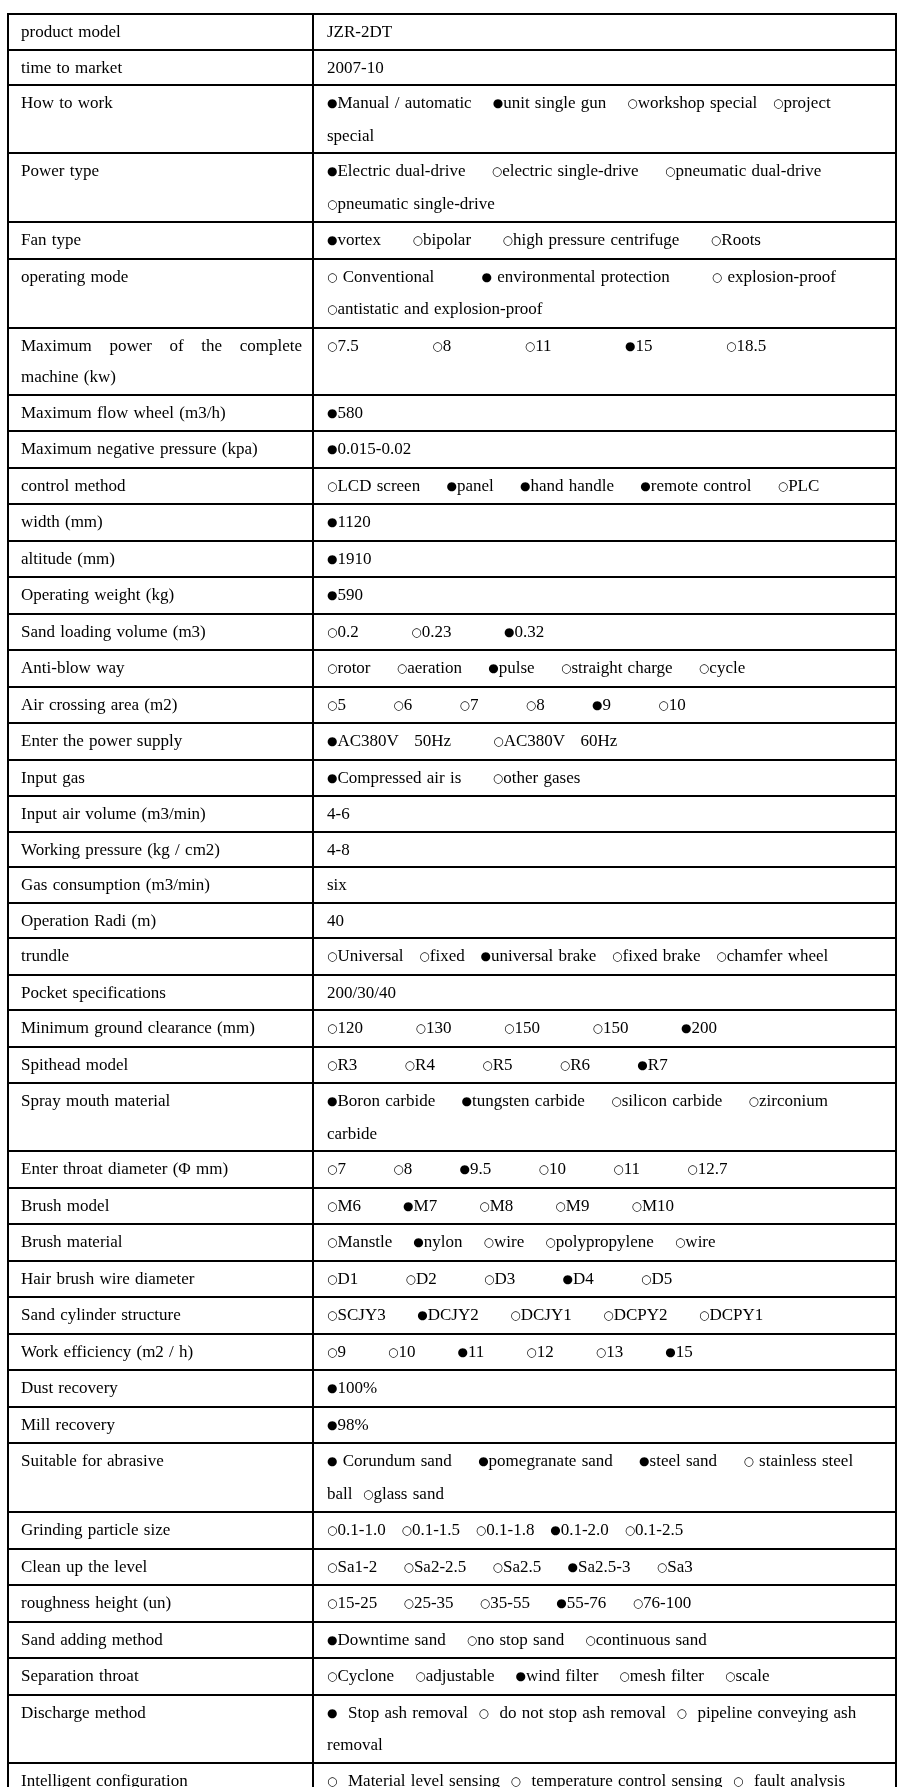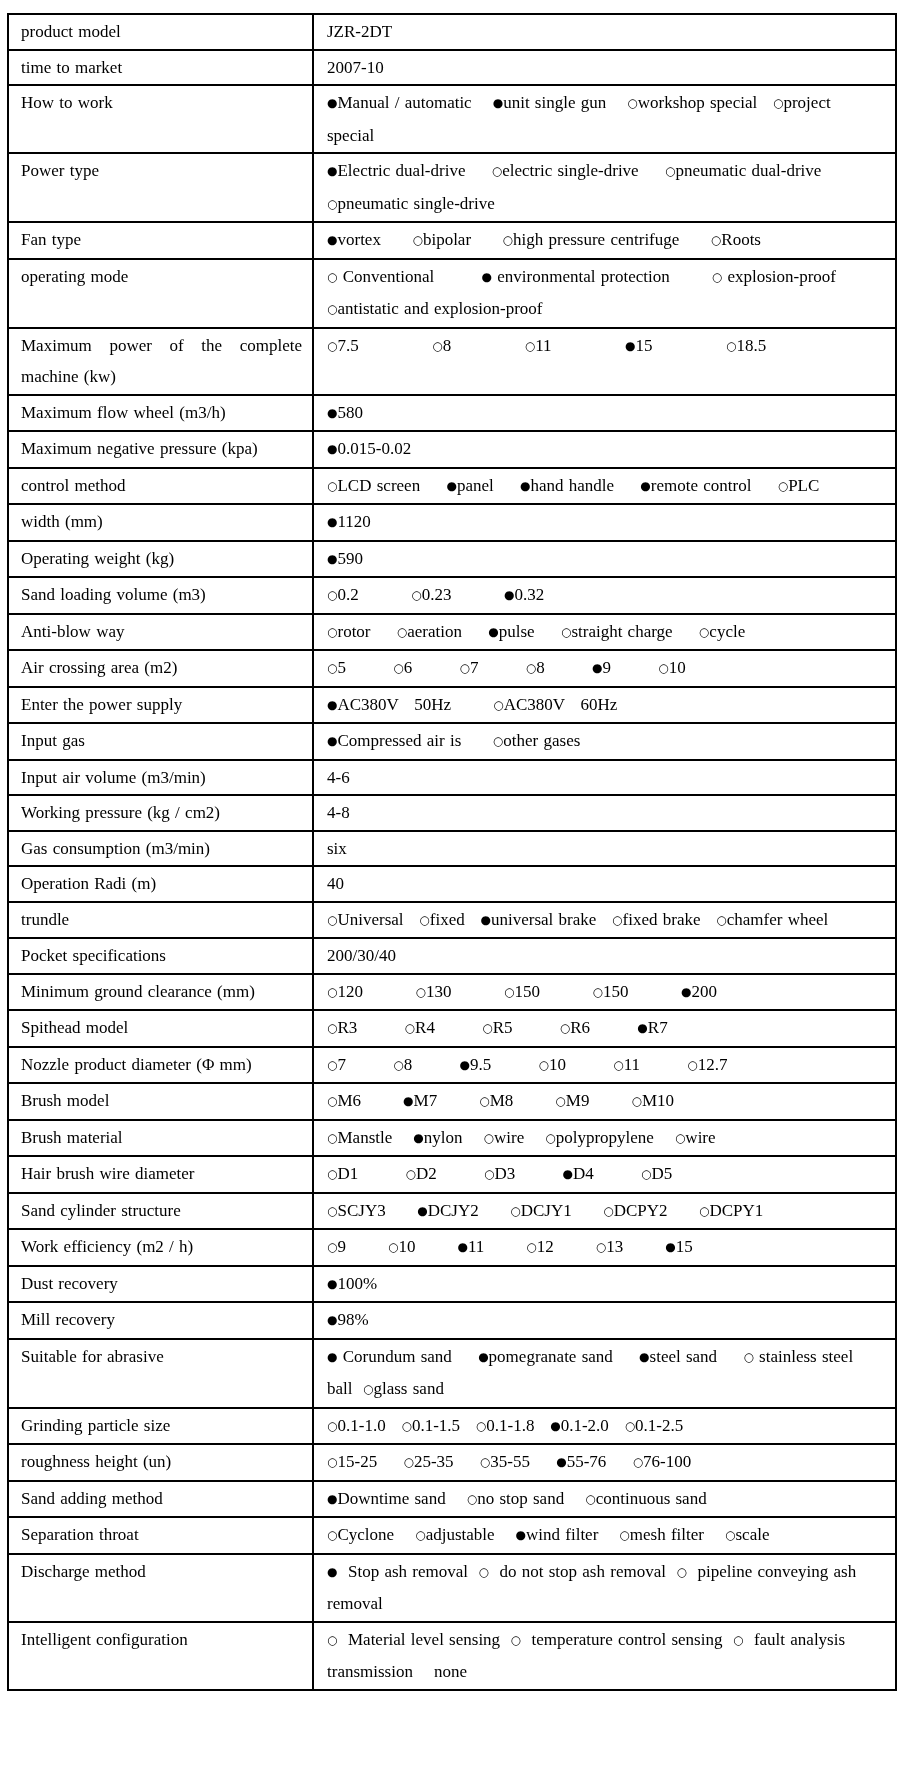--- a/index.html
+++ b/index.html
@@ -93,20 +93,24 @@
         </tr>
         <tr>
           <td class="label">control method</td>
           <td class="value"><span class="bullet">○</span>LCD screen     <span class="bullet">●</span>panel     <span class="bullet">●</span>hand handle     <span class="bullet">●</span>remote control     <span class="bullet">○</span>PLC</td>
         </tr>
         <tr>
           <td class="label">width (mm)</td>
           <td class="value"><span class="bullet">●</span>1120</td>
         </tr>
         <tr>
+          <td class="label">altitude (mm)</td>
+          <td class="value"><span class="bullet">●</span>1910</td>
+        </tr>
+        <tr>
           <td class="label">Operating weight (kg)</td>
           <td class="value"><span class="bullet">●</span>590</td>
         </tr>
         <tr>
           <td class="label">Sand loading volume (m3)</td>
           <td class="value"><span class="bullet">○</span>0.2          <span class="bullet">○</span>0.23          <span class="bullet">●</span>0.32</td>
         </tr>
         <tr>
           <td class="label">Anti-blow way</td>
           <td class="value"><span class="bullet">○</span>rotor     <span class="bullet">○</span>aeration     <span class="bullet">●</span>pulse     <span class="bullet">○</span>straight charge     <span class="bullet">○</span>cycle</td>
@@ -149,21 +153,25 @@
         </tr>
         <tr>
           <td class="label">Minimum ground clearance (mm)</td>
           <td class="value"><span class="bullet">○</span>120          <span class="bullet">○</span>130          <span class="bullet">○</span>150          <span class="bullet">○</span>150          <span class="bullet">●</span>200</td>
         </tr>
         <tr>
           <td class="label">Spithead model</td>
           <td class="value"><span class="bullet">○</span>R3         <span class="bullet">○</span>R4         <span class="bullet">○</span>R5         <span class="bullet">○</span>R6         <span class="bullet">●</span>R7</td>
         </tr>
         <tr>
-          <td class="label">Nozzle product diameter (Φ mm)</td>
+          <td class="label">Spray mouth material</td>
+          <td class="value"><span class="bullet">●</span>Boron carbide     <span class="bullet">●</span>tungsten carbide     <span class="bullet">○</span>silicon carbide     <span class="bullet">○</span>zirconium carbide</td>
+        </tr>
+        <tr>
+          <td class="label">Enter throat diameter (Φ mm)</td>
           <td class="value"><span class="bullet">○</span>7         <span class="bullet">○</span>8         <span class="bullet">●</span>9.5         <span class="bullet">○</span>10         <span class="bullet">○</span>11         <span class="bullet">○</span>12.7</td>
         </tr>
         <tr>
           <td class="label">Brush model</td>
           <td class="value"><span class="bullet">○</span>M6        <span class="bullet">●</span>M7        <span class="bullet">○</span>M8        <span class="bullet">○</span>M9        <span class="bullet">○</span>M10</td>
         </tr>
         <tr>
           <td class="label">Brush material</td>
           <td class="value"><span class="bullet">○</span>Manstle    <span class="bullet">●</span>nylon    <span class="bullet">○</span>wire    <span class="bullet">○</span>polypropylene    <span class="bullet">○</span>wire</td>
         </tr>
@@ -187,20 +195,24 @@
           <td class="label">Mill recovery</td>
           <td class="value"><span class="bullet">●</span>98%</td>
         </tr>
         <tr>
           <td class="label">Suitable for abrasive</td>
           <td class="value"><span class="bullet">●</span> Corundum sand     <span class="bullet">●</span>pomegranate sand     <span class="bullet">●</span>steel sand     <span class="bullet">○</span> stainless steel ball  <span class="bullet">○</span>glass sand</td>
         </tr>
         <tr>
           <td class="label">Grinding particle size</td>
           <td class="value"><span class="bullet">○</span>0.1-1.0   <span class="bullet">○</span>0.1-1.5   <span class="bullet">○</span>0.1-1.8   <span class="bullet">●</span>0.1-2.0   <span class="bullet">○</span>0.1-2.5</td>
+        </tr>
+        <tr>
+          <td class="label">Clean up the level</td>
+          <td class="value"><span class="bullet">○</span>Sa1-2     <span class="bullet">○</span>Sa2-2.5     <span class="bullet">○</span>Sa2.5     <span class="bullet">●</span>Sa2.5-3     <span class="bullet">○</span>Sa3</td>
         </tr>
         <tr>
           <td class="label">roughness height (un)</td>
           <td class="value"><span class="bullet">○</span>15-25     <span class="bullet">○</span>25-35     <span class="bullet">○</span>35-55     <span class="bullet">●</span>55-76     <span class="bullet">○</span>76-100</td>
         </tr>
         <tr>
           <td class="label">Sand adding method</td>
           <td class="value"><span class="bullet">●</span>Downtime sand    <span class="bullet">○</span>no stop sand    <span class="bullet">○</span>continuous sand</td>
         </tr>
         <tr>

